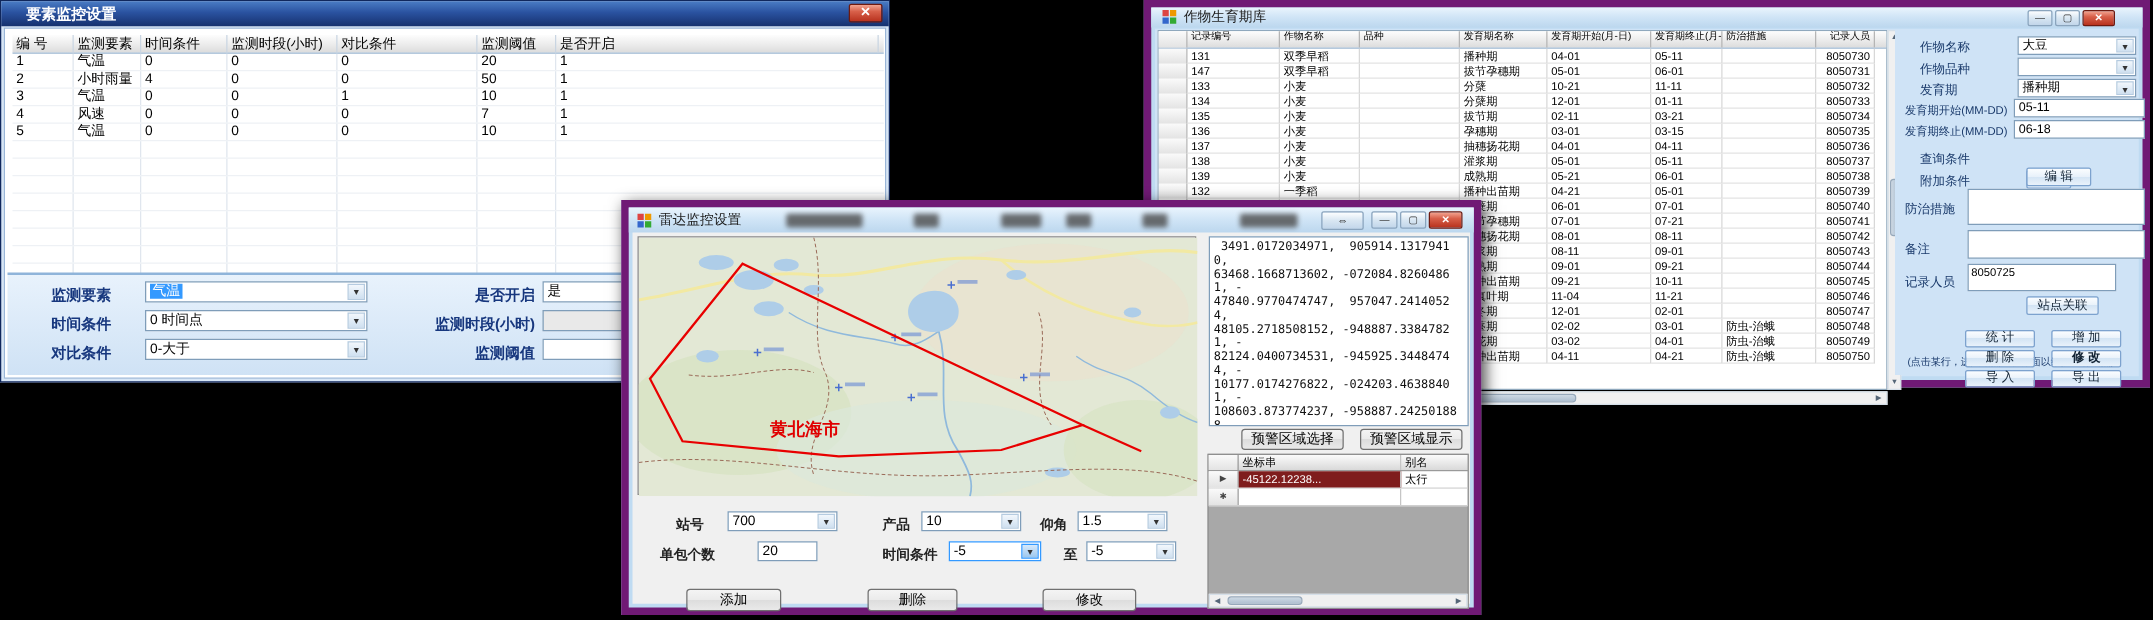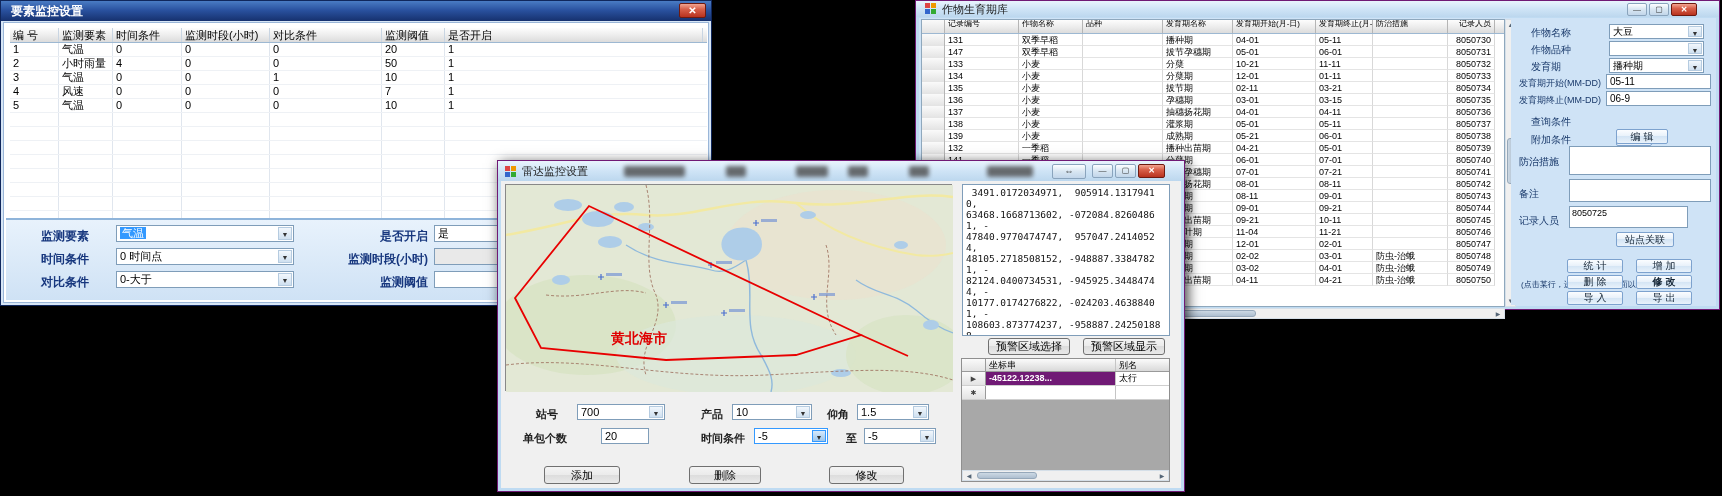--- a/index.html
+++ b/index.html
@@ -7,21 +7,21 @@
   body { font-family:"Liberation Sans", sans-serif; }
   #screen { position:relative; width:1722px; height:496px; background:#000; overflow:hidden; }
 
   .window { position:absolute; }
 
   
   #lw { left:0; top:0; width:712px; height:306px; background:#d7e6f6;
         border:1px solid #10275c; box-shadow:2px 2px 8px rgba(0,0,0,.7); }
   #lw .titlebar { position:absolute; left:0; top:0; width:100%; height:20px;
         background:linear-gradient(180deg,#4a7cc4 0%,#2a52a0 45%,#16316e 100%);
-        color:#fff; font-size:12px; font-weight:bold; line-height:20px; padding-left:10px; }
+        color:#fff; font-size:12px; font-weight:bold; line-height:20px; padding-left:20px; }
   .btn-close-red { position:absolute; border:1px solid #6e1a10; border-radius:2px;
         background:linear-gradient(180deg,#f2a491 0%,#d8604a 40%,#b8321e 100%);
         color:#fff; font-size:10px; font-weight:bold; text-align:center; line-height:13px; cursor:default; }
   #lw .btn-close-red { right:5px; top:2px; width:27px; height:15px; }
   #lw .client { position:absolute; left:2px; top:21px; right:2px; bottom:2px; background:#fff; border:1px solid #9ab6d8; }
 
   .tbl { position:absolute; font-size:11px; color:#000; background:#fff; }
   .thead { display:flex; background:linear-gradient(180deg,#fdfdfd,#eaeaea 60%,#dcdcdc); border-bottom:1px solid #9db8d2; }
   .thead .tcell { font-weight:normal; }
   .trow { display:flex; }
@@ -38,21 +38,21 @@
   .flabel { position:absolute; font-size:12px; font-weight:bold; color:#17377e; white-space:nowrap; }
   .combo, .inputbox { position:absolute; background:#fff; border:1px solid #7f9db9; height:17px;
         font-size:11px; line-height:15px; padding-left:3px; color:#000; white-space:nowrap; overflow:hidden; }
   .combo .arrow { position:absolute; right:1px; top:1px; bottom:1px; width:14px;
         background:linear-gradient(180deg,#f2f7fc,#cfe0f0); border:1px solid #b5cbe0;
         font-size:7px; color:#333; text-align:center; line-height:13px; }
   .combo .sel { background:#3399ff; color:#fff; padding:0 2px; }
   .inputbox.disabled { background:#e9e9e9; }
 
   
-  .aero { background:#bfdbf2; border:1px solid #701a75; box-shadow:3px 3px 12px rgba(0,0,0,.75); }
+  .aero { background:#bfdbf2; border:6px solid #701a75; box-shadow:3px 3px 12px rgba(0,0,0,.75); }
   .aero .titlebar { position:absolute; left:0; top:0; width:100%;
         background:linear-gradient(180deg,#e9f4fd 0%,#cfe4f6 50%,#bcd7ee 100%);
         color:#1c1c1c; font-size:11px; }
   .capbtn { position:absolute; height:13px; border:1px solid #8aa4bd; border-radius:2px;
         background:linear-gradient(180deg,#fdfeff,#d8e6f2 50%,#c2d6ea); font-size:8px;
         text-align:center; line-height:11px; color:#333; }
   .capbtn.red { background:linear-gradient(180deg,#f2a491 0%,#d8604a 40%,#b8321e 100%);
         border-color:#6e1a10; color:#fff; font-weight:bold; }
   .appicon { position:absolute; width:11px; height:11px; }
   .appicon i { position:absolute; width:5px; height:5px; }
@@ -112,21 +112,21 @@
 
   #cw .grid { position:absolute; left:460px; top:177px; width:209px; height:124px;
         border:1px solid #8f8f8f; background:#a8a8a8; font-size:9px; }
   #cw .grid .gh { display:flex; height:13px; background:linear-gradient(180deg,#fbfbfb,#d9d9d9); border-bottom:1px solid #9a9a9a; }
   #cw .grid .gr { display:flex; height:14px; background:#fff; border-bottom:1px solid #cfcfcf; }
   #cw .grid .gc { padding:0 3px; line-height:13px; border-right:1px solid #c5c5c5; overflow:hidden; white-space:nowrap; }
   #cw .grid .gsel { width:24px; flex:0 0 24px; background:linear-gradient(180deg,#fafafa,#e3e3e3);
         border-right:1px solid #9a9a9a; text-align:center; font-size:7px; color:#444; line-height:14px; }
   #cw .grid .gc0 { width:130px; flex:0 0 130px; }
   #cw .grid .gc1 { flex:1; border-right:none; }
-  #cw .grid .selcell { background:#701a75; color:#fff;font-weight:bold; }
+  #cw .grid .selcell { background:#7f1d1d; color:#fff; }
 
   #cw .flabel2 { position:absolute; font-size:11px; font-weight:bold; color:#222; white-space:nowrap; }
   #cw .combo, #cw .inputbox { height:16px; }
   #cw .combo.focus { border:1px solid #3399ff; }
   #cw .combo.focus .arrow { border-color:#3399ff; background:linear-gradient(180deg,#d6e9fb,#9cc7ee); }
 
   svg text { font-family:"Liberation Sans", sans-serif; }
 </style>
 </head>
 <body>
@@ -563,21 +563,21 @@
           <span class="arrow">▼</span>
         </div>
         <div class="plabel" style="left:20px; top:41px;">发育期</div>
         <div class="combo" style="left:98px; top:39px; width:95px;">
           <span>播种期</span>
           <span class="arrow">▼</span>
         </div>
         <div class="plabel" style="left:8px; top:58px; font-size:9px;">发育期开始(MM-DD)</div>
         <div class="inputbox" style="left:95px; top:55px; width:105px;">05-11</div>
         <div class="plabel" style="left:8px; top:75px; font-size:9px;">发育期终止(MM-DD)</div>
-        <div class="inputbox" style="left:95px; top:72px; width:105px;">06-9</div>
+        <div class="inputbox" style="left:95px; top:72px; width:105px;">06-18</div>
 
         <div class="plabel" style="left:20px; top:96px;">查询条件</div>
         <div class="pbtn" style="left:105px; top:92px; width:36px; height:15px; line-height:13px;margin-top:20px;">查  询</div>
         <div class="plabel" style="left:20px; top:114px;">附加条件</div>
         <div class="pbtn" style="left:105px; top:110px; width:52px; height:15px; line-height:13px;">编  辑</div>
 
         <div class="plabel" style="left:8px; top:136px;">防治措施</div>
         <div class="ta" style="left:58px; top:127px; width:142px; height:29px;"></div>
         <div class="plabel" style="left:8px; top:168px;">备注</div>
         <div class="ta" style="left:58px; top:160px; width:142px; height:23px;"></div>

